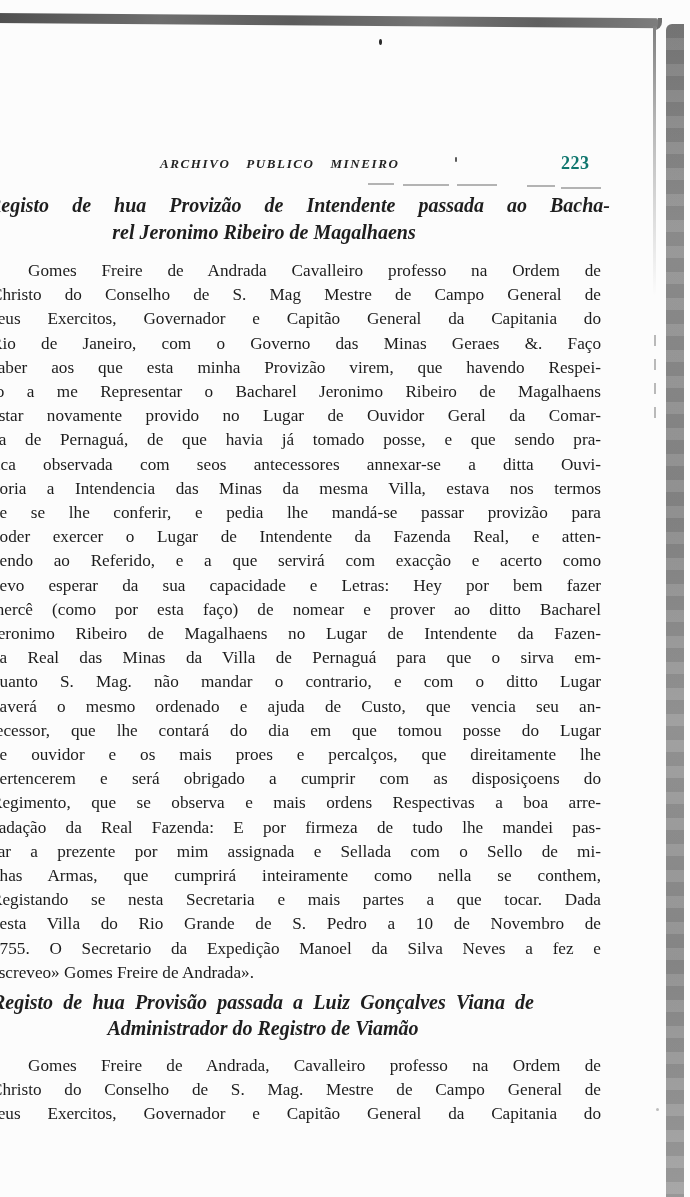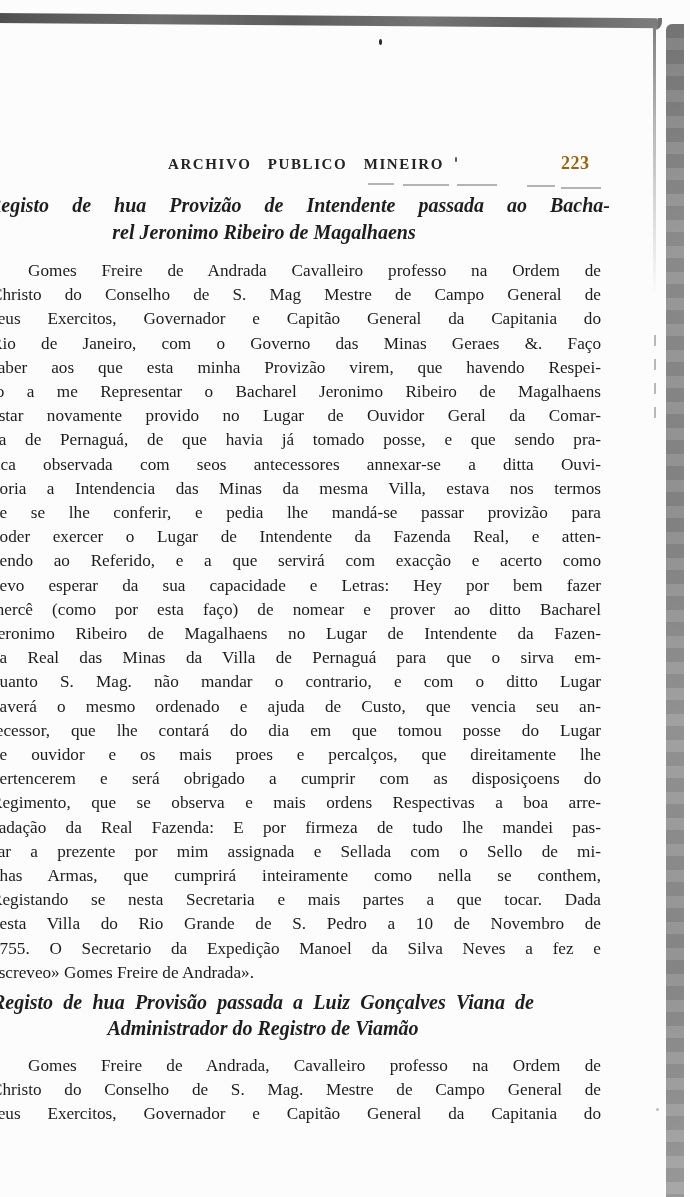--- a/index.html
+++ b/index.html
@@ -43,30 +43,31 @@
   .dashed-line {
     left: 654px; top: 335px; width: 2px; height: 96px;
     background: repeating-linear-gradient(180deg, #b9b9b9 0 11px, transparent 11px 24px);
   }
   .speck-1 { left: 379px; top: 39px; width: 3px; height: 6px; background: #2a2a2a; border-radius: 50%; }
   .speck-2 { left: 455px; top: 157px; width: 2px; height: 5px; background: #5a5a5a; border-radius: 1px; }
   .speck-3 { left: 656px; top: 1108px; width: 3px; height: 3px; background: #bdbdbd; border-radius: 50%; }
 
   
   .journal-title {
-    left: 168px; top: 156px;
-    font-size: 15px; font-weight: bold;
+    left: 160px; top: 156px;
+    font-size: 13px; font-weight: bold;
     letter-spacing: 1.6px; word-spacing: 11px;
     color: #242424;
     white-space: nowrap;
+    font-style: italic;
   }
   .page-number {
     left: 561px; top: 153px;
     font-size: 18px; font-weight: bold; letter-spacing: 0.5px;
-    color: #a16207;
+    color: #0f766e;
   }
   .hdash { height: 0; border-top: 2px solid #b3b3b3; filter: blur(0.3px); }
   .hd1 { left: 368px; top: 183px; width: 26px; }
   .hd2 { left: 403px; top: 184px; width: 46px; }
   .hd3 { left: 457px; top: 184px; width: 40px; }
   .hd4 { left: 527px; top: 185px; width: 28px; }
   .hd5 { left: 561px; top: 187px; width: 40px; }
 
   
   .line { white-space: nowrap; }

